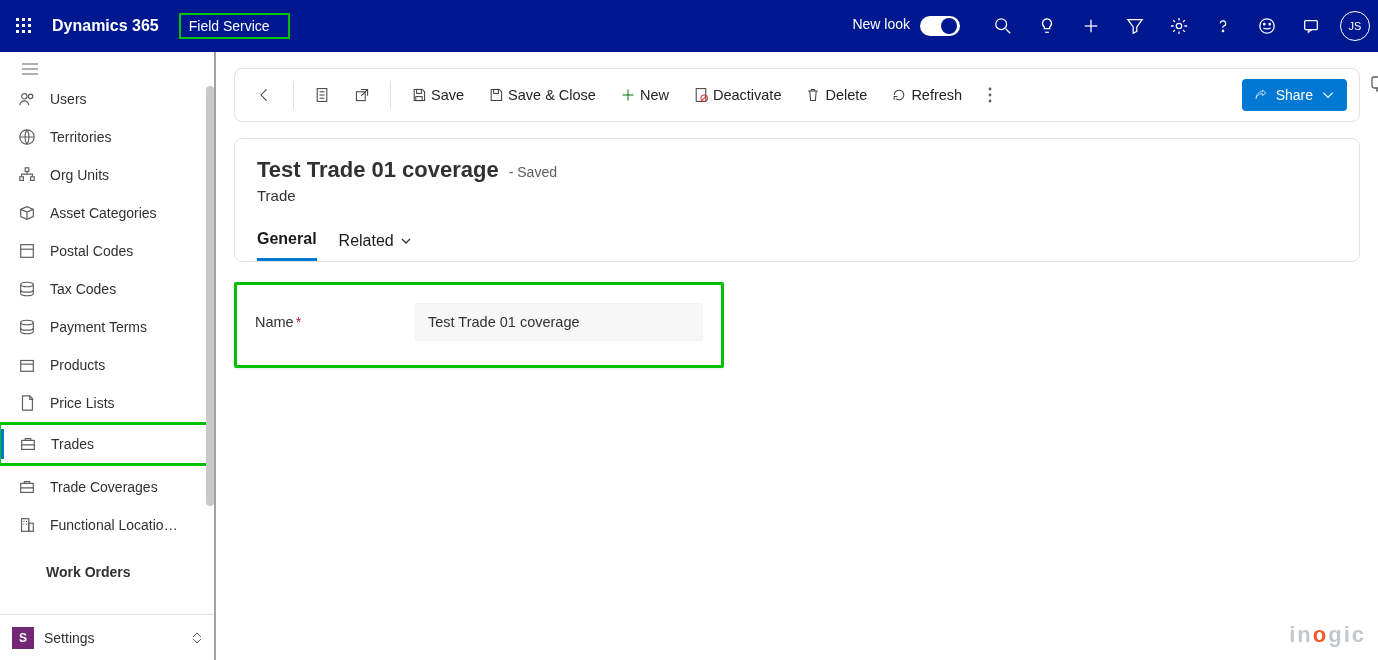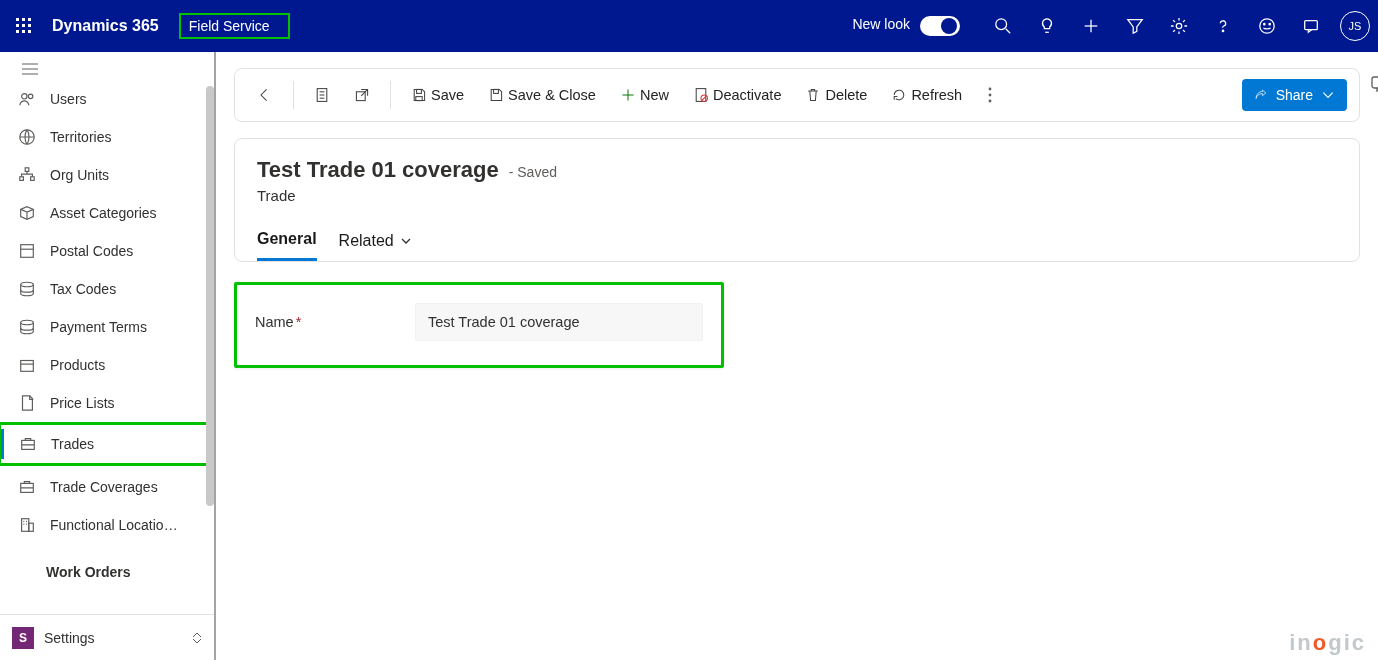--- a/index.html
+++ b/index.html
@@ -64,21 +64,21 @@
   .tab.active { border-bottom:3px solid #0078d4; font-weight:600; }
   .tab .chev { width:12px; height:12px; }
 
   .form-panel { margin-top:20px; width:490px; border:3px solid #00c000; border-radius:2px; background:#fff; padding:18px 18px 24px 18px; display:flex; align-items:center; box-shadow: 0 1px 3px rgba(0,0,0,0.08); }
   .field-label { width:160px; font-size:14.5px; color:#323130; }
   .req { color:#a4262c; margin-left:2px; }
   .field-input { flex:1; height:38px; background:#f7f7f7; border:1px solid #f3f2f1; border-radius:2px; padding:0 12px; font-size:14.5px; color:#323130; }
 
   .side-rail { position:absolute; right:-18px; top:16px; width:32px; height:32px; display:flex; align-items:center; justify-content:center; color:#605e5c; }
 
-  .watermark { position:absolute; right:12px; bottom:4px; font-size:22px; letter-spacing:2px; color:#c2c8cc; font-weight:600; }
+  .watermark { position:absolute; right:12px; bottom:12px; font-size:22px; letter-spacing:2px; color:#c2c8cc; font-weight:600; }
   .watermark .o { color:#f05a28; }
 </style>
 </head>
 <body>
 
 <div class="topbar">
   <div class="waffle">
     <svg viewBox="0 0 16 16">
         <g fill="#fff">
           <rect x="0" y="0" width="3" height="3"></rect>

